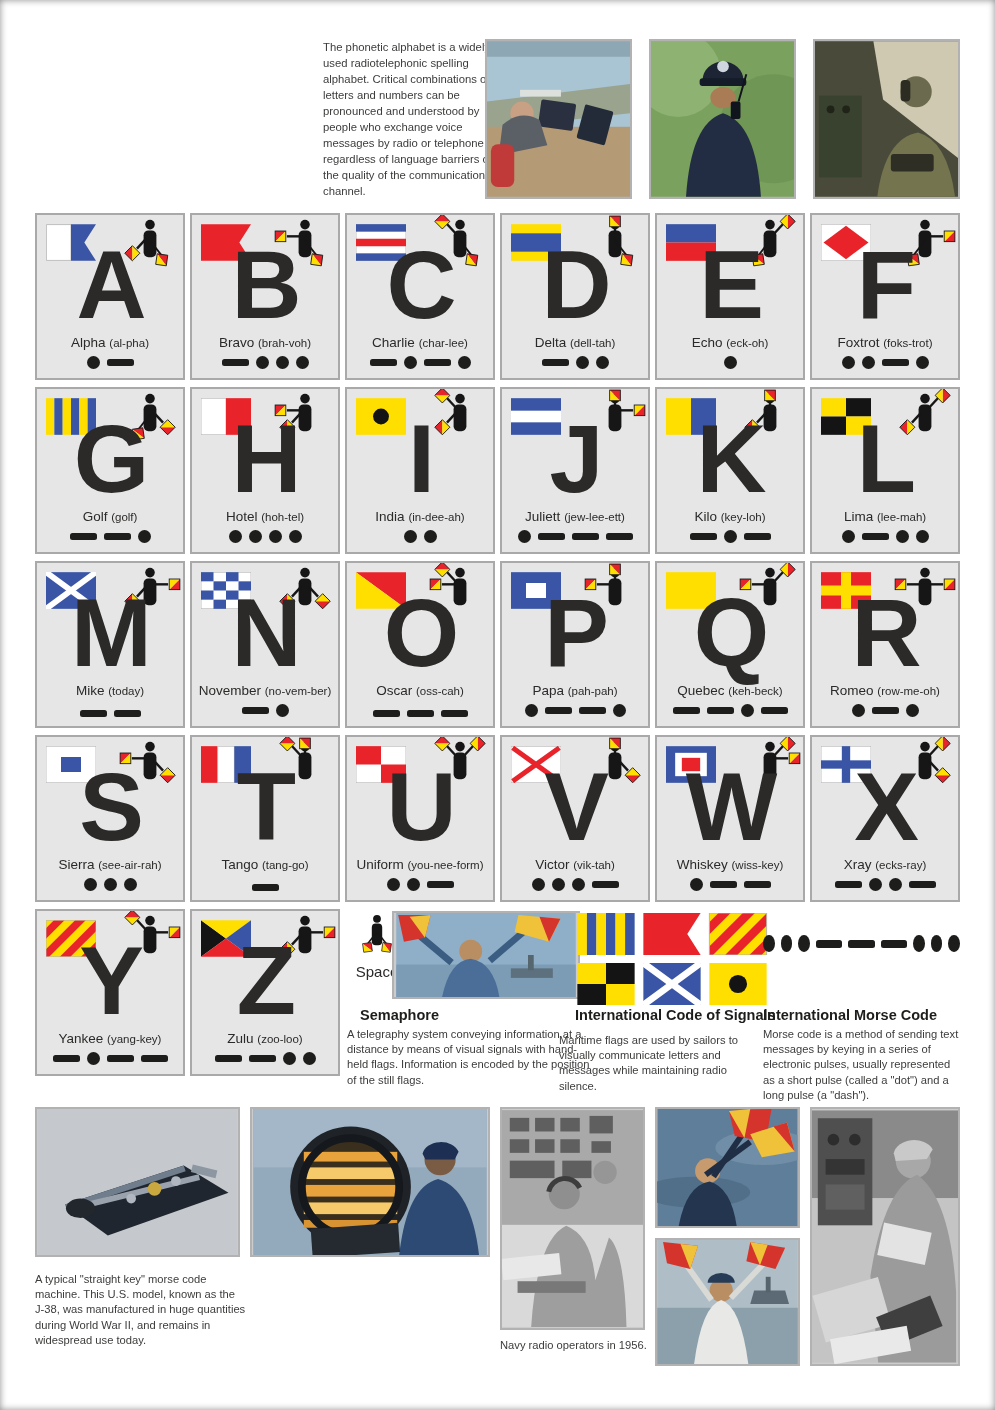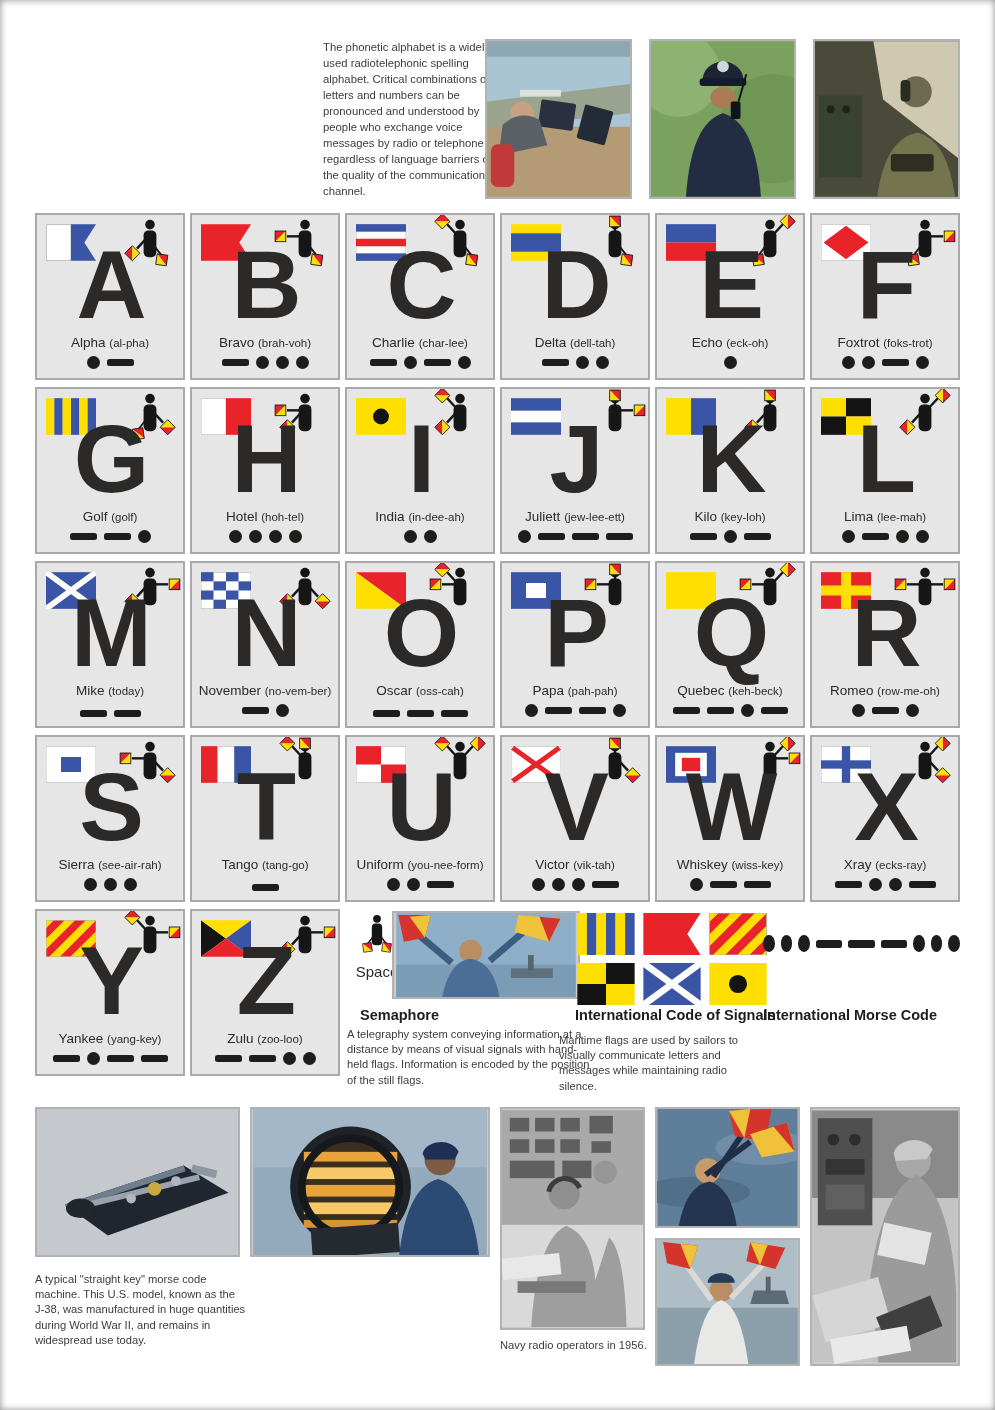--- a/index.html
+++ b/index.html
@@ -1012,20 +1012,21 @@
           <span class="mdot" style="width:17px;height:17px"></span>
           <span class="mdot" style="width:17px;height:17px"></span>
           <span class="mdash" style="width:38px;height:8px"></span>
           <span class="mdash" style="width:38px;height:8px"></span>
           <span class="mdash" style="width:38px;height:8px"></span>
           <span class="mdot" style="width:17px;height:17px"></span>
           <span class="mdot" style="width:17px;height:17px"></span>
           <span class="mdot" style="width:17px;height:17px"></span>
         </div>
       <h3 class="sec-h h-mor">International Morse Code</h3>
+      <p class="sec-p p-mor">Morse code is a method of sending text messages by keying in a series of electronic pulses, usually represented as a short pulse (called a "dot") and a long pulse (a "dash").</p>
     </div>
 
     <div class="bottom">
       <div class="photo pk">
         <svg viewBox="0 0 205 150" width="201" height="146">
           <rect width="205" height="150" fill="#d7dadd"></rect>
           <rect width="205" height="150" fill="#b3b8bd" opacity="0.5"></rect>
           <polygon points="28,98 150,58 196,86 72,130" fill="#20262f"></polygon>
           <polygon points="28,98 150,58 152,64 30,104" fill="#6f7d8c"></polygon>
           <line x1="44" y1="100" x2="166" y2="70" stroke="#9aa2ad" stroke-width="6"></line>

